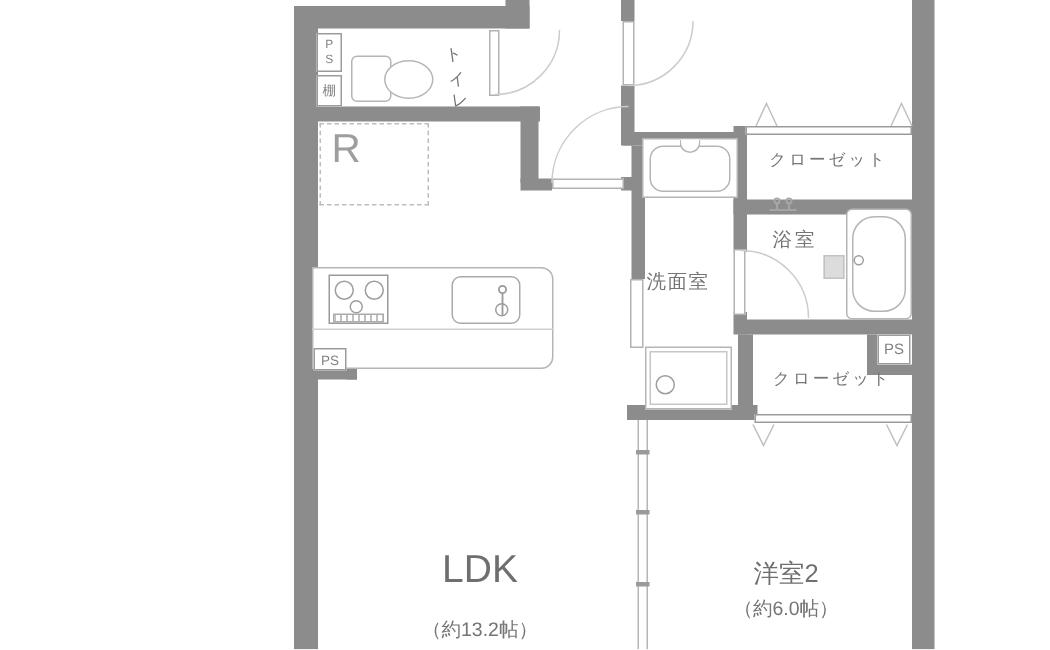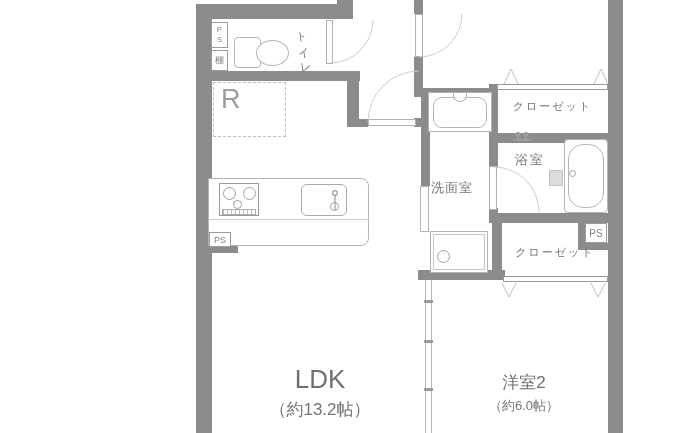--- a/index.html
+++ b/index.html
@@ -137,21 +137,21 @@
   <div class="label" style="left:497px;top:99px;width:111px;text-align:center;font-size:11px;letter-spacing:2px;">クローゼット</div>
 
   <div class="label" style="left:431px;top:179px;font-size:13px;letter-spacing:1px;">洗面室</div>
 
   <div class="label" style="left:515px;top:151px;font-size:13px;letter-spacing:2px;">浴室</div>
 
   <div class="label" style="left:500px;top:245px;width:110px;text-align:center;font-size:11px;letter-spacing:2px;">クローゼット</div>
 
   <div class="label center" style="left:268px;top:364px;width:104px;">
     <span style="font-size:26px;color:#6f6f6f;">LDK</span>
-    <span style="font-size:17px;margin-top:3px;">（約13.2帖）</span>
+    <span style="font-size:13px;margin-top:16px;">（約13.2帖）</span>
   </div>
 
   <div class="label center" style="left:472px;top:371px;width:104px;">
     <span style="font-size:17px;color:#6f6f6f;">洋室2</span>
     <span style="font-size:13px;margin-top:3px;">（約6.0帖）</span>
   </div>
 
 </div>
 
 </body></html>

